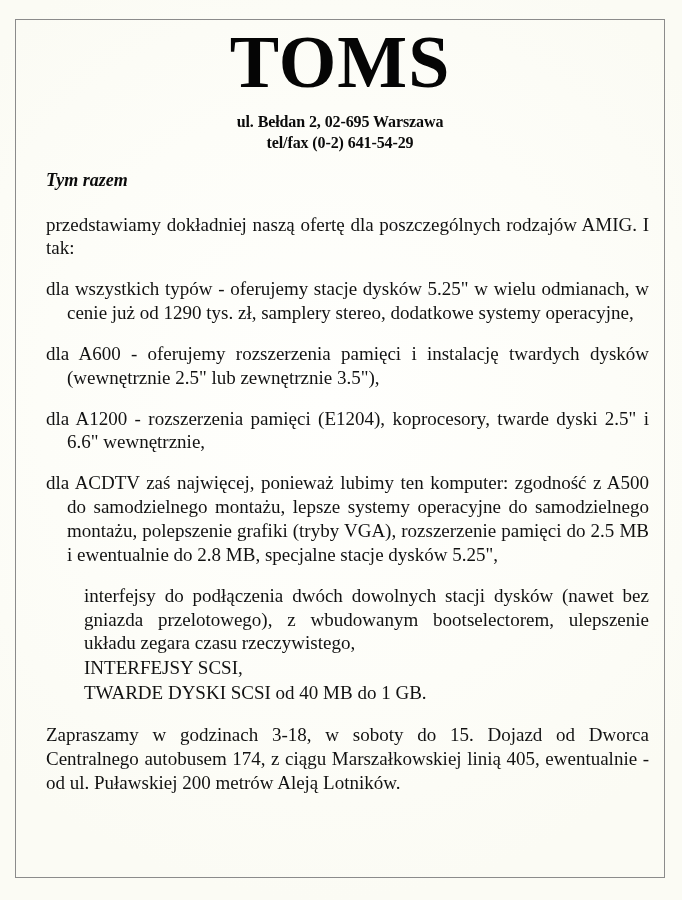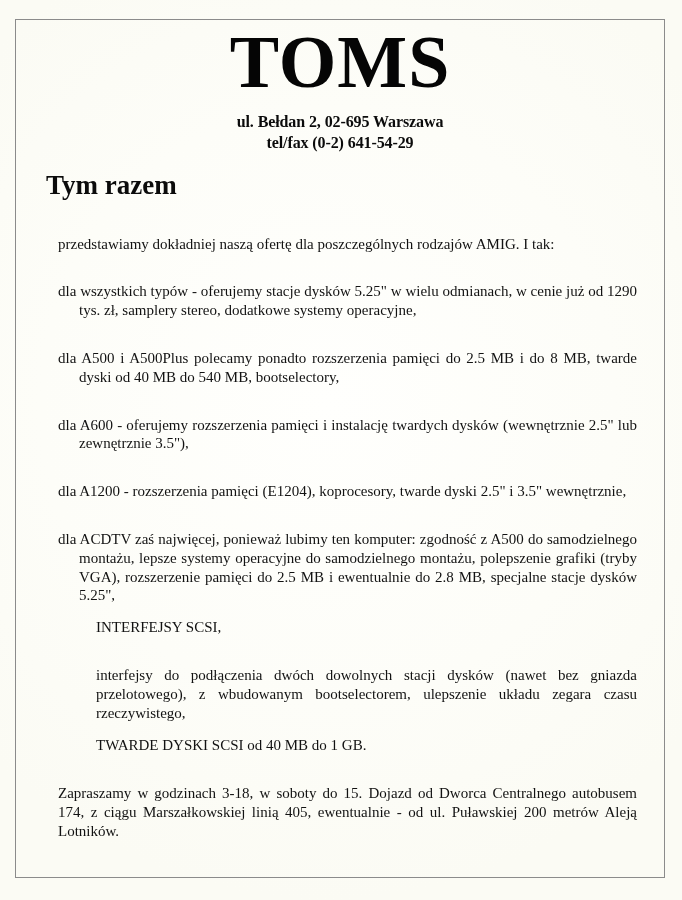--- a/index.html
+++ b/index.html
@@ -62,37 +62,38 @@
     font-weight: bold;
     line-height: 1.22;
     margin: 0;
     color: #0b0b0b;
     letter-spacing: -0.1px;
   }
   .address-line { padding-top: 13px; }
   .phone-line { padding-top: 2px; }
 
   .section-heading {
-    font-size: 27px;
+    font-size: 18px;
     font-weight: bold;
     margin: 0;
     padding: 17px 0 0 15px;
     color: #0b0b0b;
+    font-style: italic;
   }
 
   
   .body-block {
     padding: 0 0 0 15px;
     margin: 0;
   }
 
   .para {
-    font-size: 15px;
+    font-size: 19px;
     line-height: 1.255;
-    margin: 12px;
+    margin: 0;
     padding: 0;
     text-align: justify;
     text-justify: inter-word;
     color: #121212;
     hyphens: none;
   }
 
   
   .para.intro {
     padding-top: 22px;
@@ -135,31 +136,30 @@
       <p class="phone-line">tel/fax (0-2) 641-54-29</p>
 
       <h2 class="section-heading">Tym razem</h2>
 
       <div class="body-block">
 
         <p class="para intro">przedstawiamy dokładniej naszą ofertę dla poszczególnych rodzajów AMIG. I tak:</p>
 
         <p class="para item">dla wszystkich typów - oferujemy stacje dysków 5.25" w wielu odmianach, w cenie już od 1290 tys. zł, samplery stereo, dodatkowe systemy operacyjne,</p>
 
-        <p class="para item">dla A500 i A500Plus polecamy ponadto rozszerzenia pamięci do 2.5 MB i do 8 MB, twarde dyski od 40 MB do 540 MB, bootselectory,</p>
 
         <p class="para item">dla A600 - oferujemy rozszerzenia pamięci i instalację twardych dysków (wewnętrznie 2.5" lub zewnętrznie 3.5"),</p>
 
-        <p class="para item">dla A1200 - rozszerzenia pamięci (E1204), koprocesory, twarde dyski 2.5" i 3.5" wewnętrznie,</p>
+        <p class="para item">dla A1200 - rozszerzenia pamięci (E1204), koprocesory, twarde dyski 2.5" i 6.6" wewnętrznie,</p>
 
         <p class="para item">dla ACDTV zaś najwięcej, ponieważ lubimy ten komputer: zgodność z A500 do samodzielnego montażu, lepsze systemy operacyjne do samodzielnego   montażu, polepszenie grafiki (tryby VGA), rozszerzenie pamięci do 2.5 MB i ewentualnie do 2.8 MB, specjalne stacje dysków 5.25",</p>
 
+        <p class="para sub">interfejsy do podłączenia dwóch dowolnych stacji dysków (nawet bez gniazda przelotowego), z wbudowanym bootselectorem, ulepszenie układu zegara czasu rzeczywistego,</p>
+
         <p class="para sub-tight">INTERFEJSY SCSI,</p>
-
-        <p class="para sub">interfejsy do podłączenia dwóch dowolnych stacji dysków (nawet bez gniazda przelotowego), z wbudowanym bootselectorem, ulepszenie układu zegara czasu rzeczywistego,</p>
 
         <p class="para sub-tight">TWARDE DYSKI SCSI od 40 MB do 1 GB.</p>
 
         <p class="para closing">Zapraszamy w godzinach 3-18, w soboty do 15. Dojazd od Dworca Centralnego autobusem 174, z ciągu Marszałkowskiej linią 405, ewentualnie - od ul. Puławskiej 200 metrów Aleją Lotników.</p>
 
       </div>
     </div>
   </div>
 </div>
 

